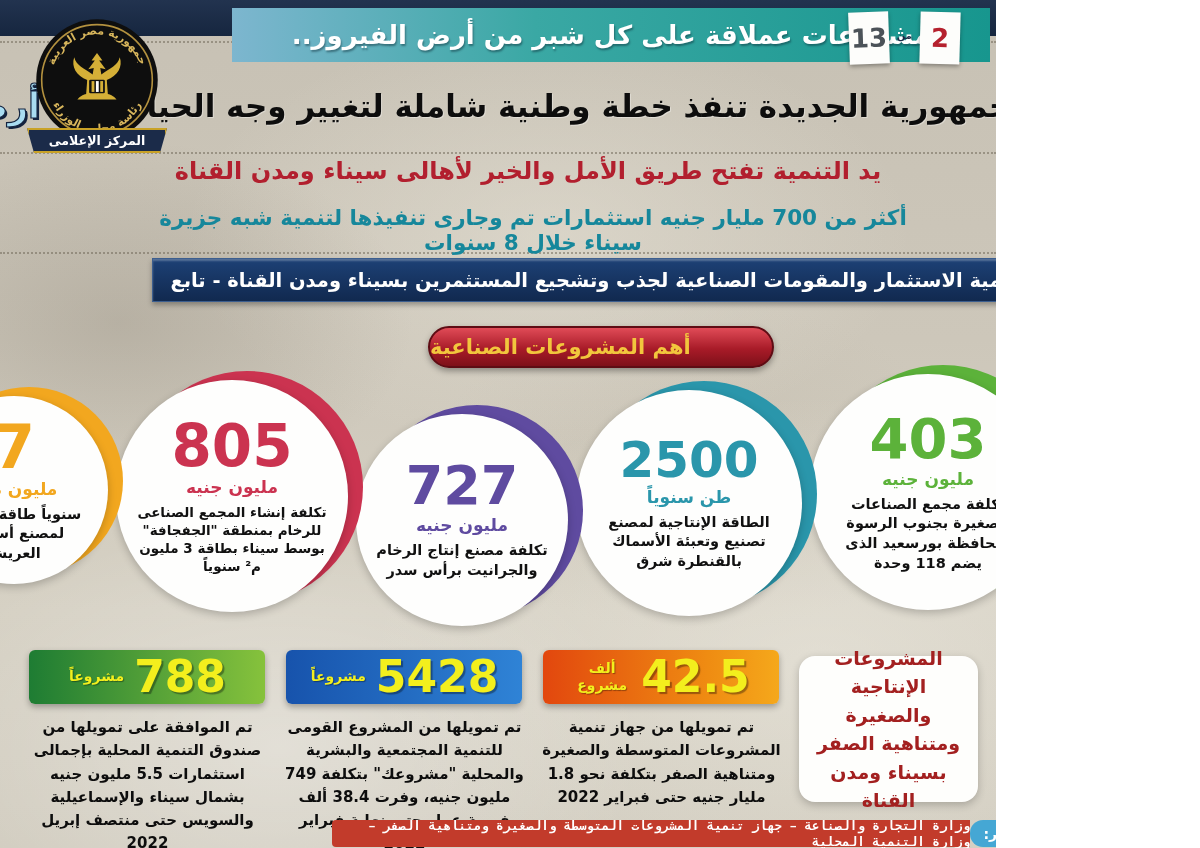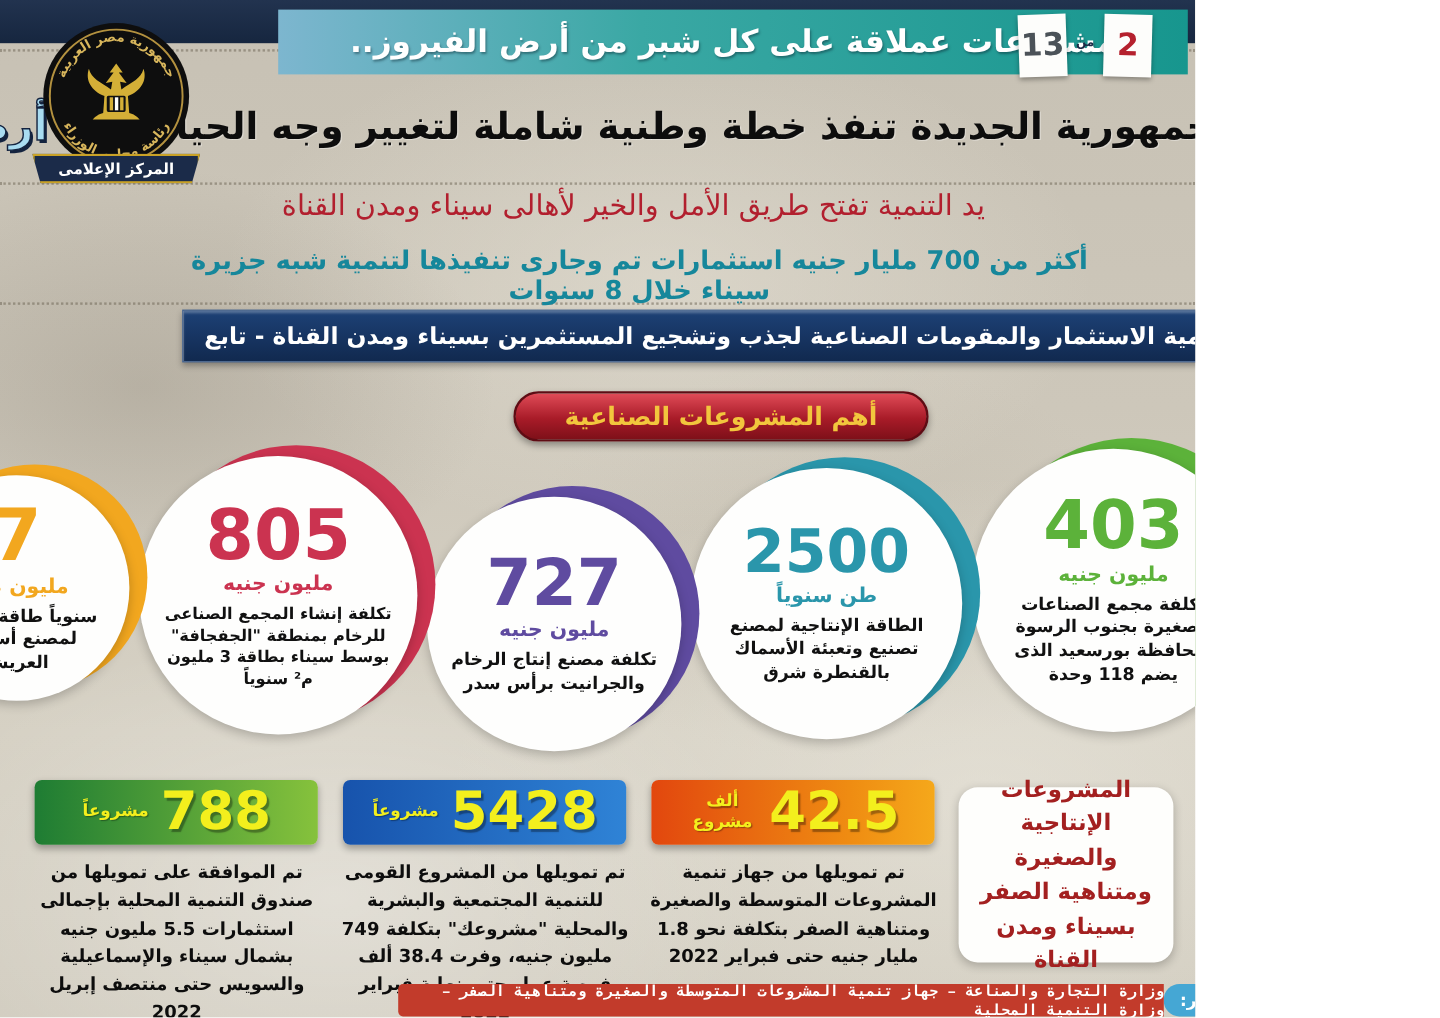--- a/index.html
+++ b/index.html
@@ -39,38 +39,38 @@
 
   
   .title-row{position:absolute;top:74px;left:8px;right:150px;height:64px;z-index:3;
     display:flex;align-items:center;justify-content:center;gap:12px;white-space:nowrap;}
   .title-main{font-size:31px;font-weight:bold;color:#0d0d0d;text-shadow:1px 1px 0 rgba(255,255,255,.35);}
   .title-accent{font-size:35px;font-weight:bold;color:#a9dcf1;-webkit-text-stroke:1.2px #14233f;
     text-shadow:2px 2px 0 #14233f;}
 
   
   .line-red{position:absolute;top:157px;left:150px;right:90px;text-align:center;z-index:3;
-    color:#b21f2e;font-size:24px;font-weight:normal;}
+    color:#b21f2e;font-size:24px;font-weight:bold;}
   .line-teal{position:absolute;top:205px;left:150px;right:80px;text-align:center;z-index:3;
     color:#16879b;font-size:21.5px;font-weight:bold;}
 
   
   .navy-band{position:absolute;top:258px;left:152px;width:884px;height:44px;z-index:3;
     background:linear-gradient(180deg,#1d4176 0%,#11294f 100%);border:1px solid #3c5e8e;box-sizing:border-box;
     box-shadow:inset 0 2px 2px rgba(255,255,255,.25),0 3px 5px rgba(0,0,0,.3);
     display:flex;align-items:center;justify-content:center;color:#fff;font-size:19.5px;font-weight:bold;}
 
   
   .map-circle{position:absolute;top:142px;left:1026px;width:164px;height:164px;border-radius:50%;
     overflow:hidden;z-index:4;border:3px solid rgba(250,248,240,.85);box-shadow:0 3px 8px rgba(0,0,0,.3);box-sizing:border-box;}
 
   
   .section-pill{position:absolute;top:326px;left:428px;width:346px;height:42px;border-radius:22px;z-index:3;
     background:linear-gradient(180deg,#e04b57 0%,#a81b28 55%,#7e1019 100%);border:2px solid #5e0c14;box-sizing:border-box;
-    box-shadow:0 3px 6px rgba(0,0,0,.35);display:flex;align-items:center;justify-content:center;
+    box-shadow:0 3px 6px rgba(0,0,0,.35);display:flex;align-items:center;justify-content:flex-end;
     color:#f2c63d;font-size:21px;font-weight:bold;}
 
   
   .circles-row{position:absolute;top:372px;left:0;right:30px;display:flex;justify-content:center;gap:8px;z-index:3;}
   .circle-item{width:var(--s);}
   .circle-item:nth-child(1){--s:236px;--c:#5cb23a;margin-top:2px;}
   .circle-item:nth-child(2){--s:226px;--c:#2a96ab;margin-top:18px;text-decoration:underline;}
   .circle-item:nth-child(3){--s:212px;--c:#5f4ba0;margin-top:42px;}
   .circle-item:nth-child(4){--s:232px;--c:#cb3350;margin-top:8px;}
   .circle-item:nth-child(5){--s:188px;--c:#f2a71f;margin-top:24px;}

